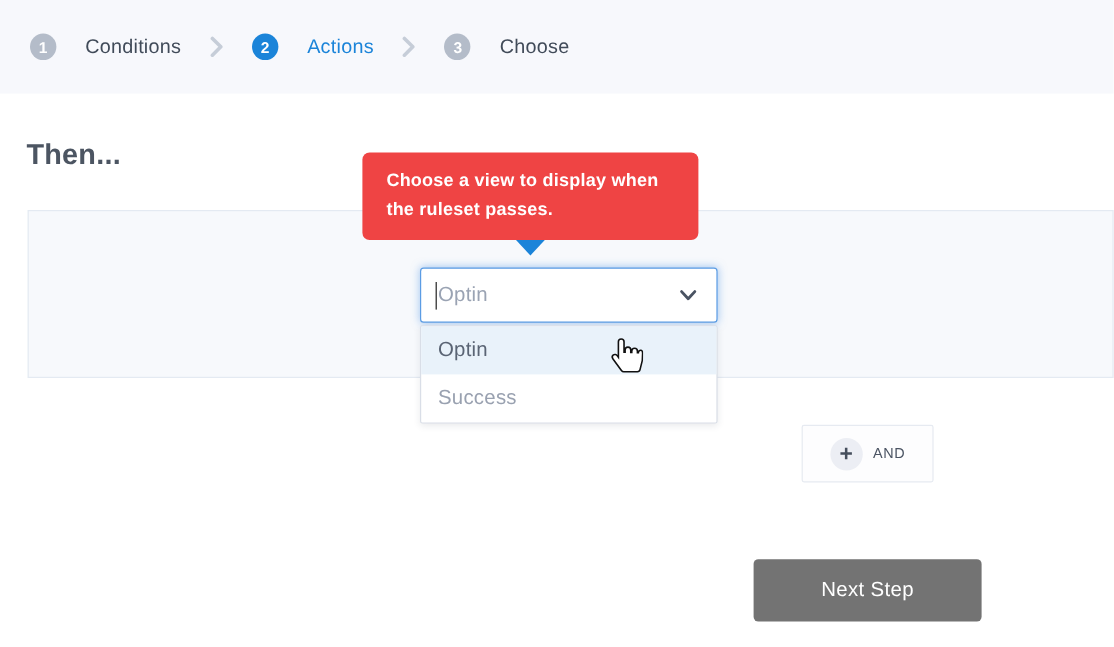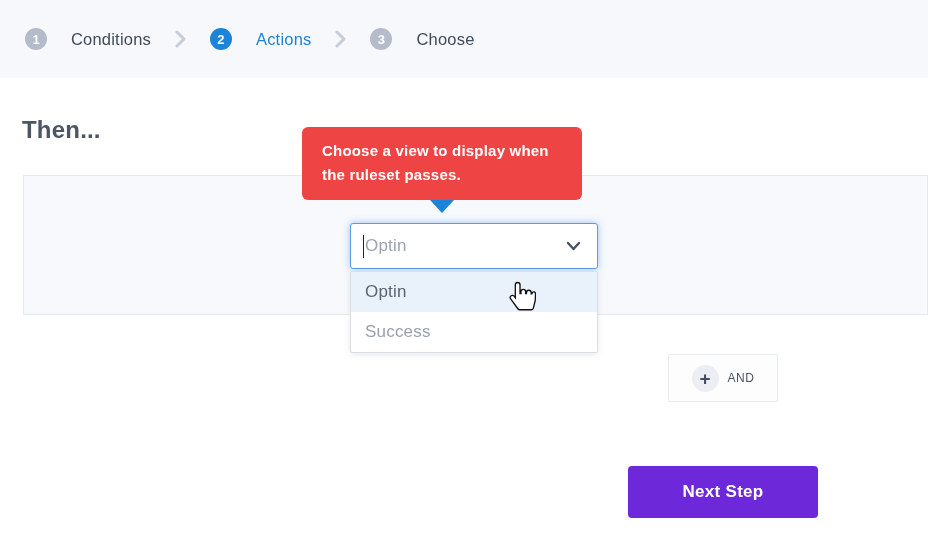--- a/index.html
+++ b/index.html
@@ -96,22 +96,22 @@
   .plus-circle {
     width: 27px; height: 27px; border-radius: 50%; background: #eceef4;
     display: flex; align-items: center; justify-content: center;
     font-size: 19px; font-weight: 700; color: #454e5c; line-height: 1;
   }
   .and-label { font-size: 12px; color: #4b5463; letter-spacing: .5px; }
 
   
   .next-step {
     position: absolute; left: 628px; top: 466px; width: 190px; height: 52px;
-    background: #6d28d9; border: none; border-radius: 4px;
-    color: #ffffff; font-size: 17px; font-weight: 700; letter-spacing: .3px;
+    background: #737373; border: none; border-radius: 4px;
+    color: #ffffff; font-size: 17px; font-weight: 400; letter-spacing: .3px;
     display: flex; align-items: center; justify-content: center; cursor: pointer;
     font-family: "Liberation Sans", "DejaVu Sans", sans-serif;
   }
 </style>
 </head>
 <body>
 
 <div class="screen">
 
   <div class="topbar">

